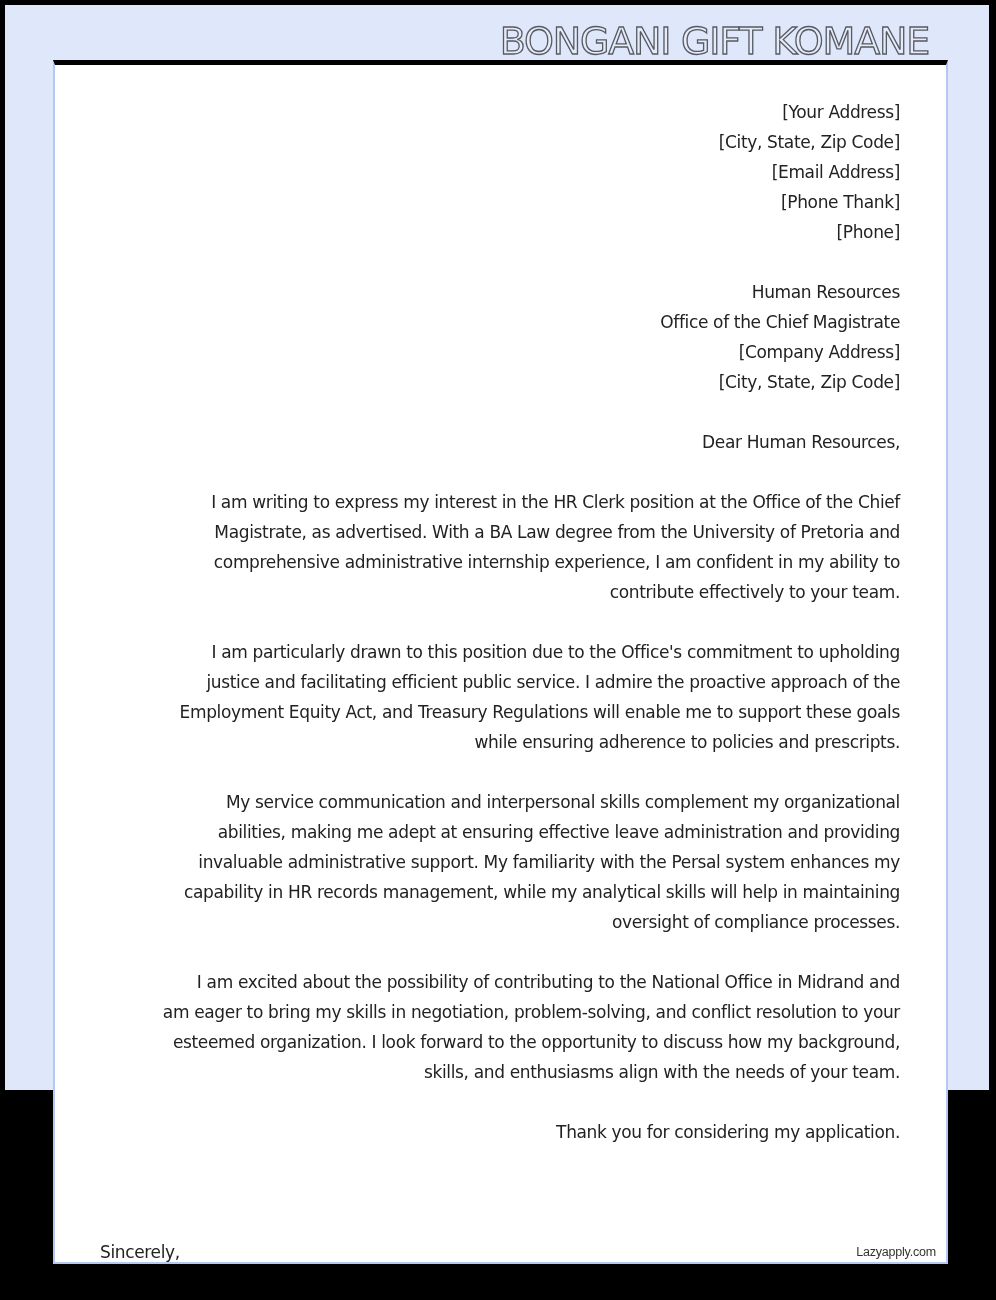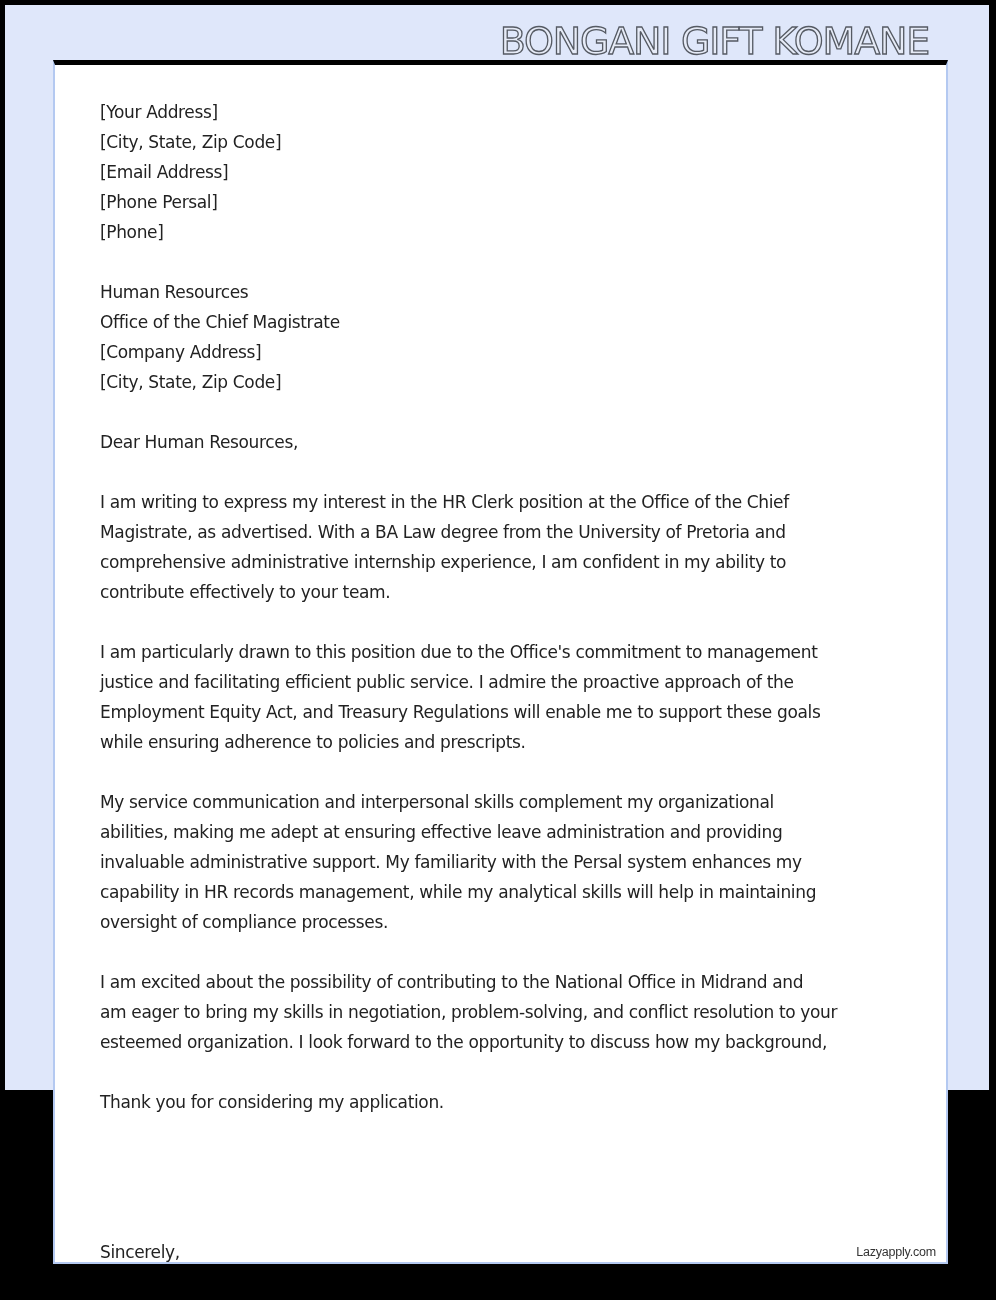--- a/index.html
+++ b/index.html
@@ -55,20 +55,21 @@
       font-family: "DejaVu Sans", sans-serif;
       font-size: 17px;
       line-height: 30px;
       color: #222;
       letter-spacing: -0.35px;
     }
     .line {
       display: block;
       white-space: nowrap;
       height: 30px;
+      text-align: right;
     }
     .gap {
       display: block;
       height: 30px;
     }
     .signoff {
       position: absolute;
       left: 100px;
       top: 1237px;
       font-family: "DejaVu Sans", sans-serif;
@@ -94,21 +95,21 @@
   <div class="title">BONGANI GIFT KOMANE</div>
 
   <div class="paper"></div>
 </div>
 
 <div class="letter">
   <div>
     <span class="line">[Your Address]</span>
     <span class="line">[City, State, Zip Code]</span>
     <span class="line">[Email Address]</span>
-    <span class="line">[Phone Persal]</span>
+    <span class="line">[Phone Thank]</span>
     <span class="line">[Phone]</span>
   </div>
   <span class="gap"></span>
 
   <div>
     <span class="line">Human Resources</span>
     <span class="line">Office of the Chief Magistrate</span>
     <span class="line">[Company Address]</span>
     <span class="line">[City, State, Zip Code]</span>
   </div>
@@ -119,40 +120,41 @@
 
   <div>
     <span class="line">I am writing to express my interest in the HR Clerk position at the Office of the Chief</span>
     <span class="line">Magistrate, as advertised. With a BA Law degree from the University of Pretoria and</span>
     <span class="line">comprehensive administrative internship experience, I am confident in my ability to</span>
     <span class="line">contribute effectively to your team.</span>
   </div>
   <span class="gap"></span>
 
   <div>
-    <span class="line">I am particularly drawn to this position due to the Office's commitment to management</span>
+    <span class="line">I am particularly drawn to this position due to the Office's commitment to upholding</span>
     <span class="line">justice and facilitating efficient public service. I admire the proactive approach of the</span>
     <span class="line">Employment Equity Act, and Treasury Regulations will enable me to support these goals</span>
     <span class="line">while ensuring adherence to policies and prescripts.</span>
   </div>
   <span class="gap"></span>
 
   <div>
     <span class="line">My service communication and interpersonal skills complement my organizational</span>
     <span class="line">abilities, making me adept at ensuring effective leave administration and providing</span>
     <span class="line">invaluable administrative support. My familiarity with the Persal system enhances my</span>
     <span class="line">capability in HR records management, while my analytical skills will help in maintaining</span>
     <span class="line">oversight of compliance processes.</span>
   </div>
   <span class="gap"></span>
 
   <div>
     <span class="line">I am excited about the possibility of contributing to the National Office in Midrand and</span>
     <span class="line">am eager to bring my skills in negotiation, problem-solving, and conflict resolution to your</span>
     <span class="line">esteemed organization. I look forward to the opportunity to discuss how my background,</span>
+    <span class="line">skills, and enthusiasms align with the needs of your team.</span>
   </div>
   <span class="gap"></span>
 
   <div>
     <span class="line">Thank you for considering my application.</span>
   </div>
 </div>
 
 <div class="signoff">Sincerely,</div>
 

